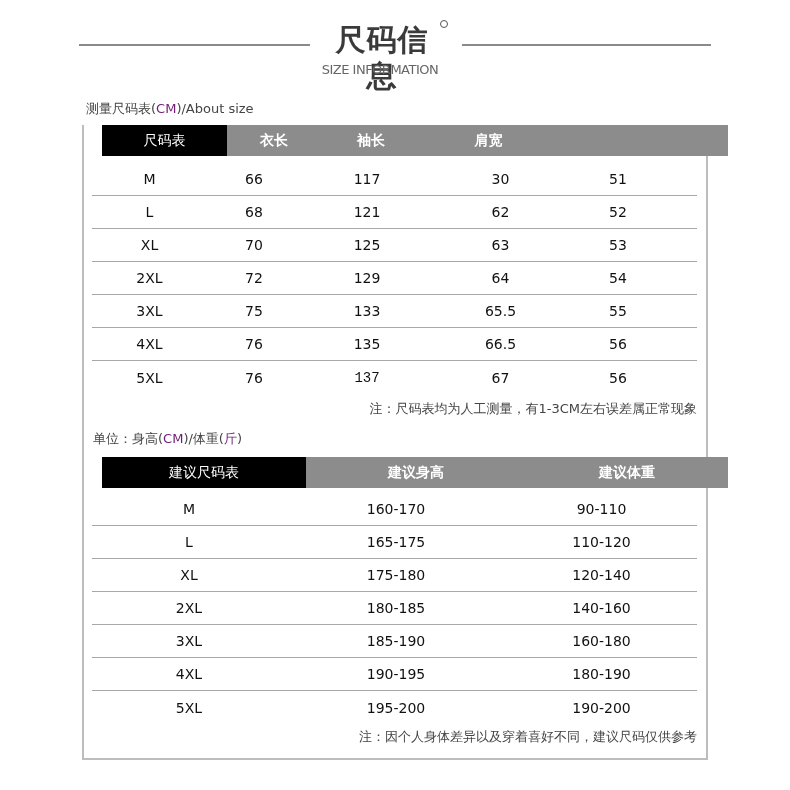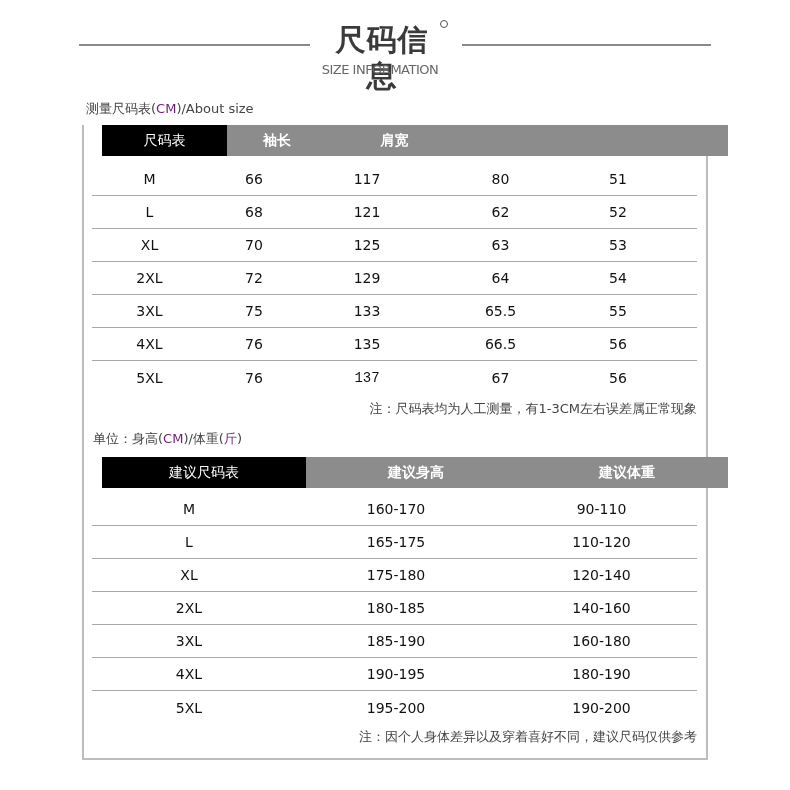--- a/index.html
+++ b/index.html
@@ -76,29 +76,30 @@
   <div class="subtitle">SIZE INFORMATION</div>
 
   <div class="caption" style="left:86px; top:100px;">
     <span>测量尺码表(</span><span class="red">CM</span><span>)/About size</span>
   </div>
 
   <div class="outer"></div>
 
   <div class="header" style="top:125px;">
     <div class="cell first" style="width:125px;">尺码表</div>
+    <div class="cell" style="width:94px;">衣长</div>
     <div class="cell" style="width:100px;">袖长</div>
     <div class="cell" style="width:135px;">肩宽</div>
   </div>
 
   <div class="row" style="top:163px;">
     <div class="cell" style="width:115px;">M</div>
     <div class="cell" style="width:94px;">66</div>
     <div class="cell" style="width:132px;">117</div>
-    <div class="cell" style="width:135px;">80</div>
+    <div class="cell" style="width:135px;">30</div>
     <div class="cell" style="width:100px;">51</div>
   </div>
   <div class="row" style="top:196px;">
     <div class="cell" style="width:115px;">L</div>
     <div class="cell" style="width:94px;">68</div>
     <div class="cell" style="width:132px;">121</div>
     <div class="cell" style="width:135px;">62</div>
     <div class="cell" style="width:100px;">52</div>
   </div>
   <div class="row" style="top:229px;">

